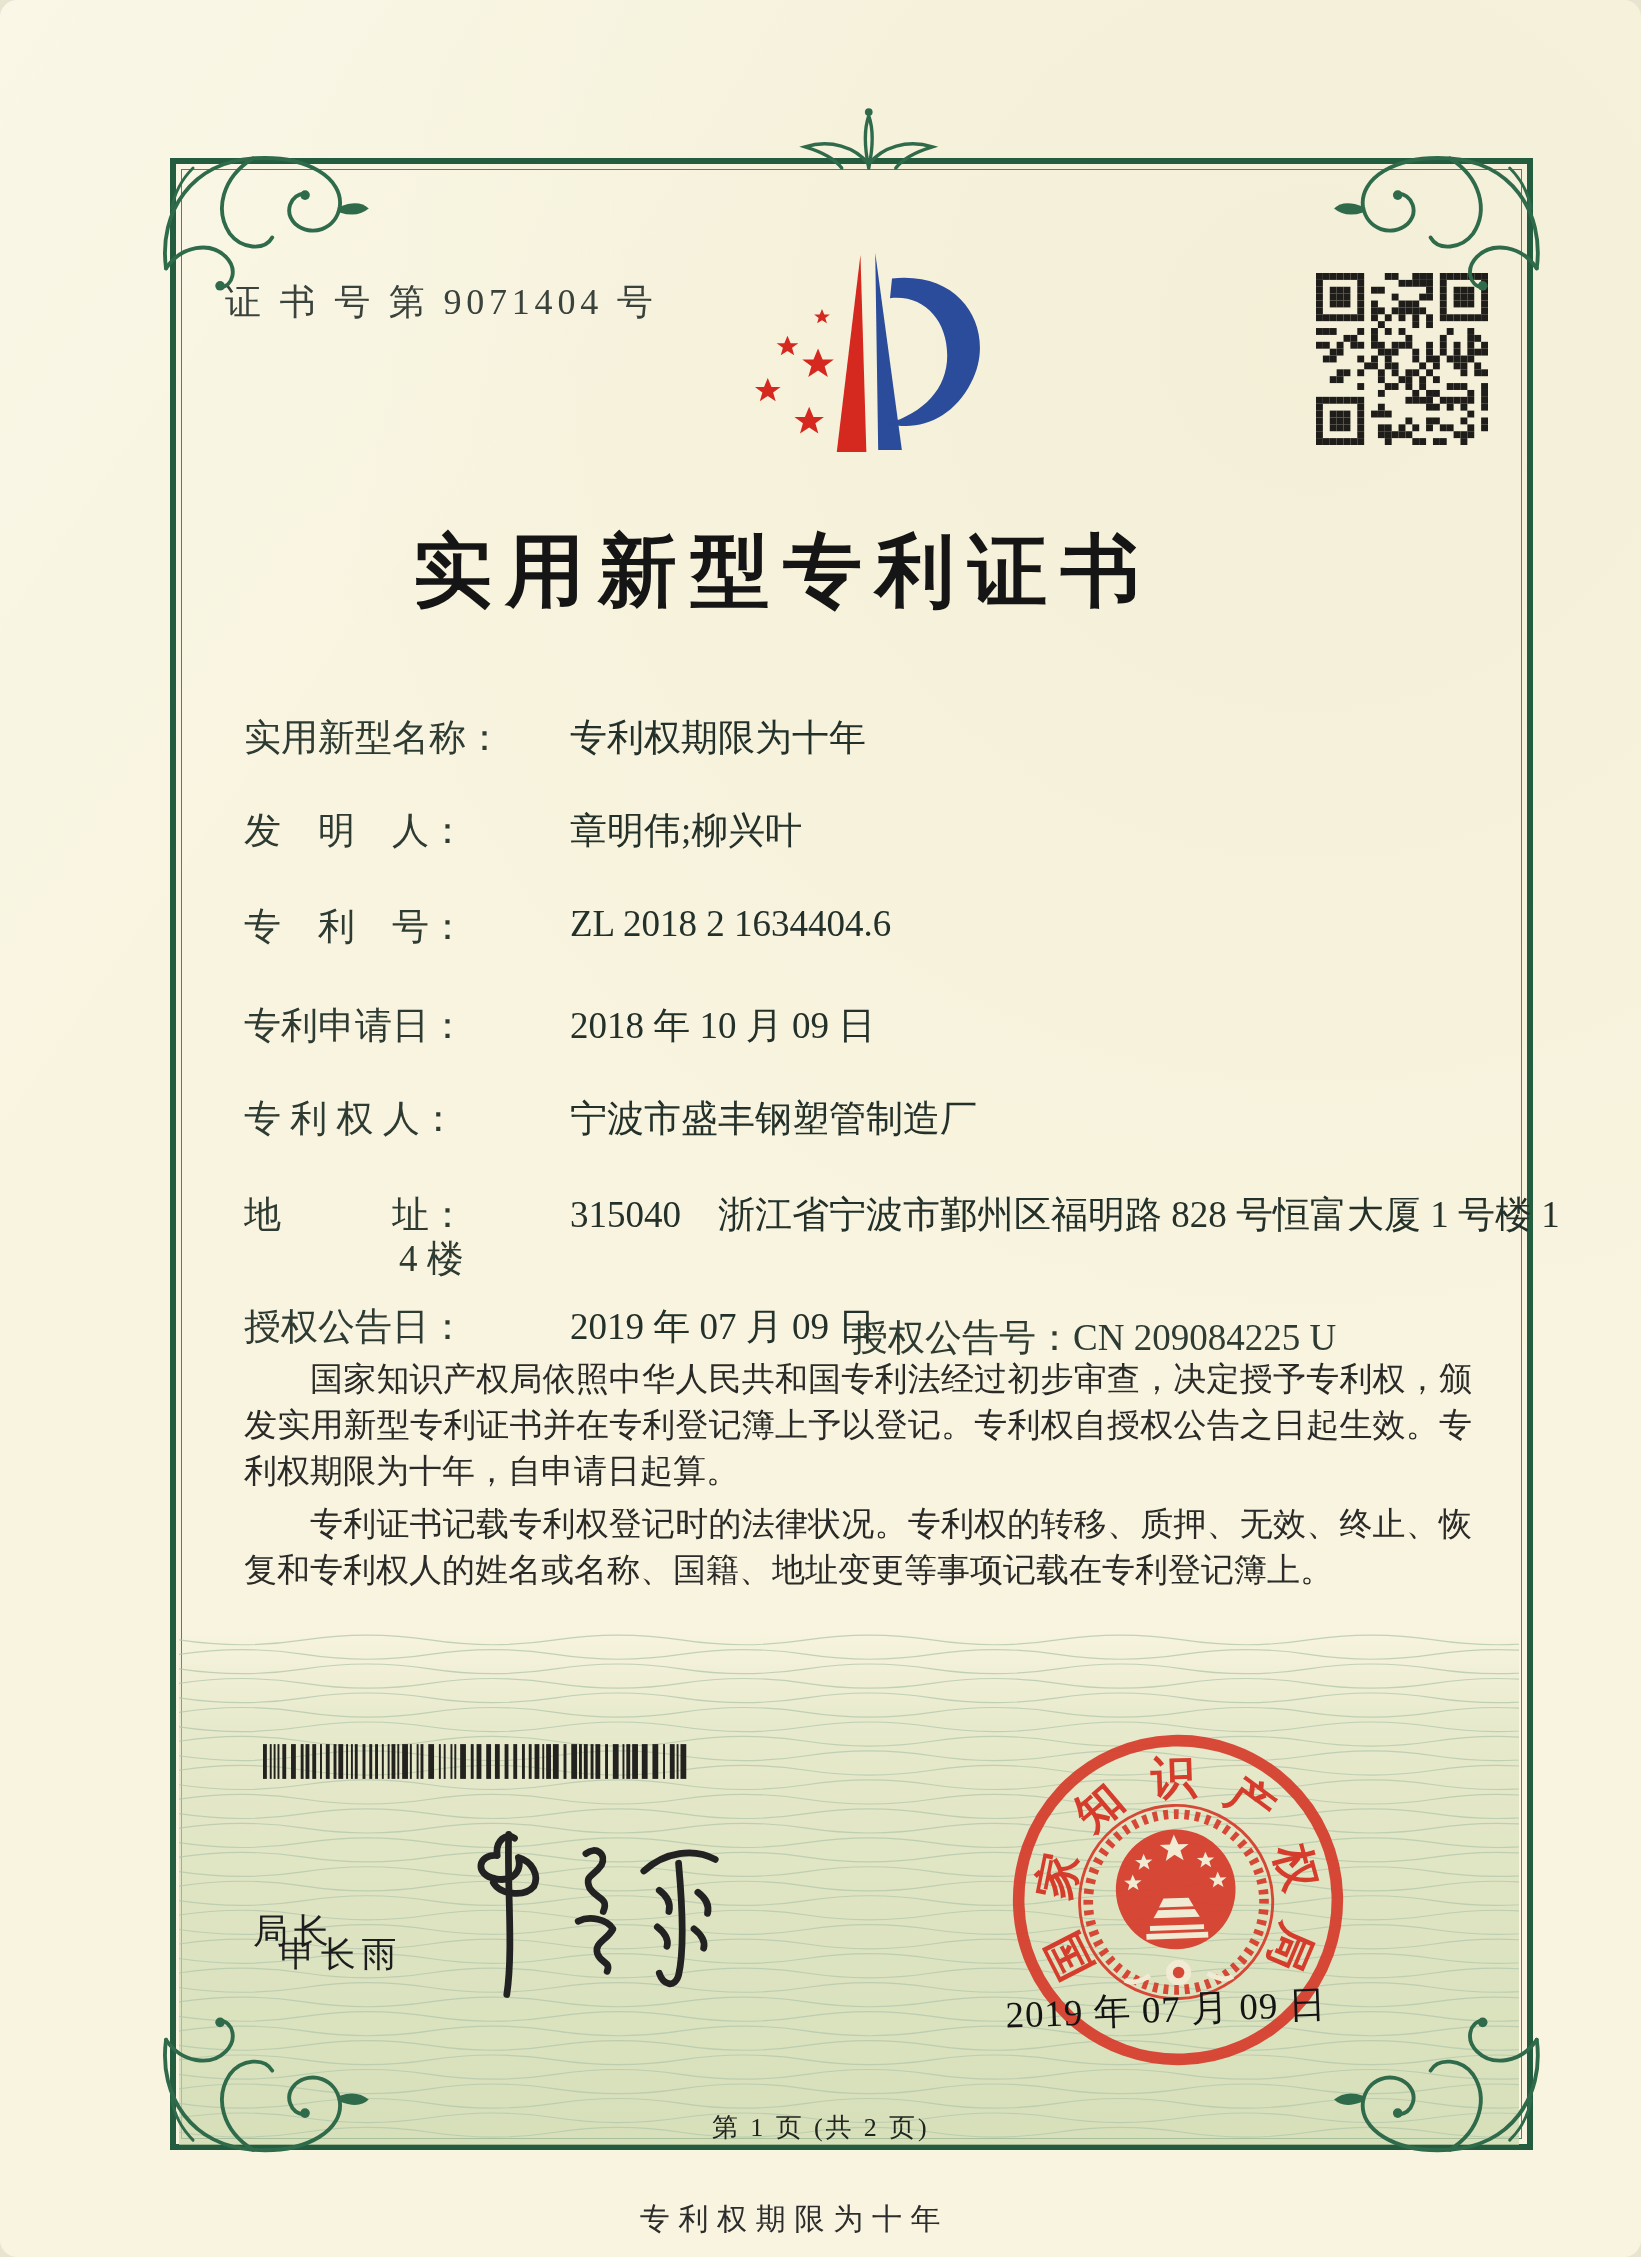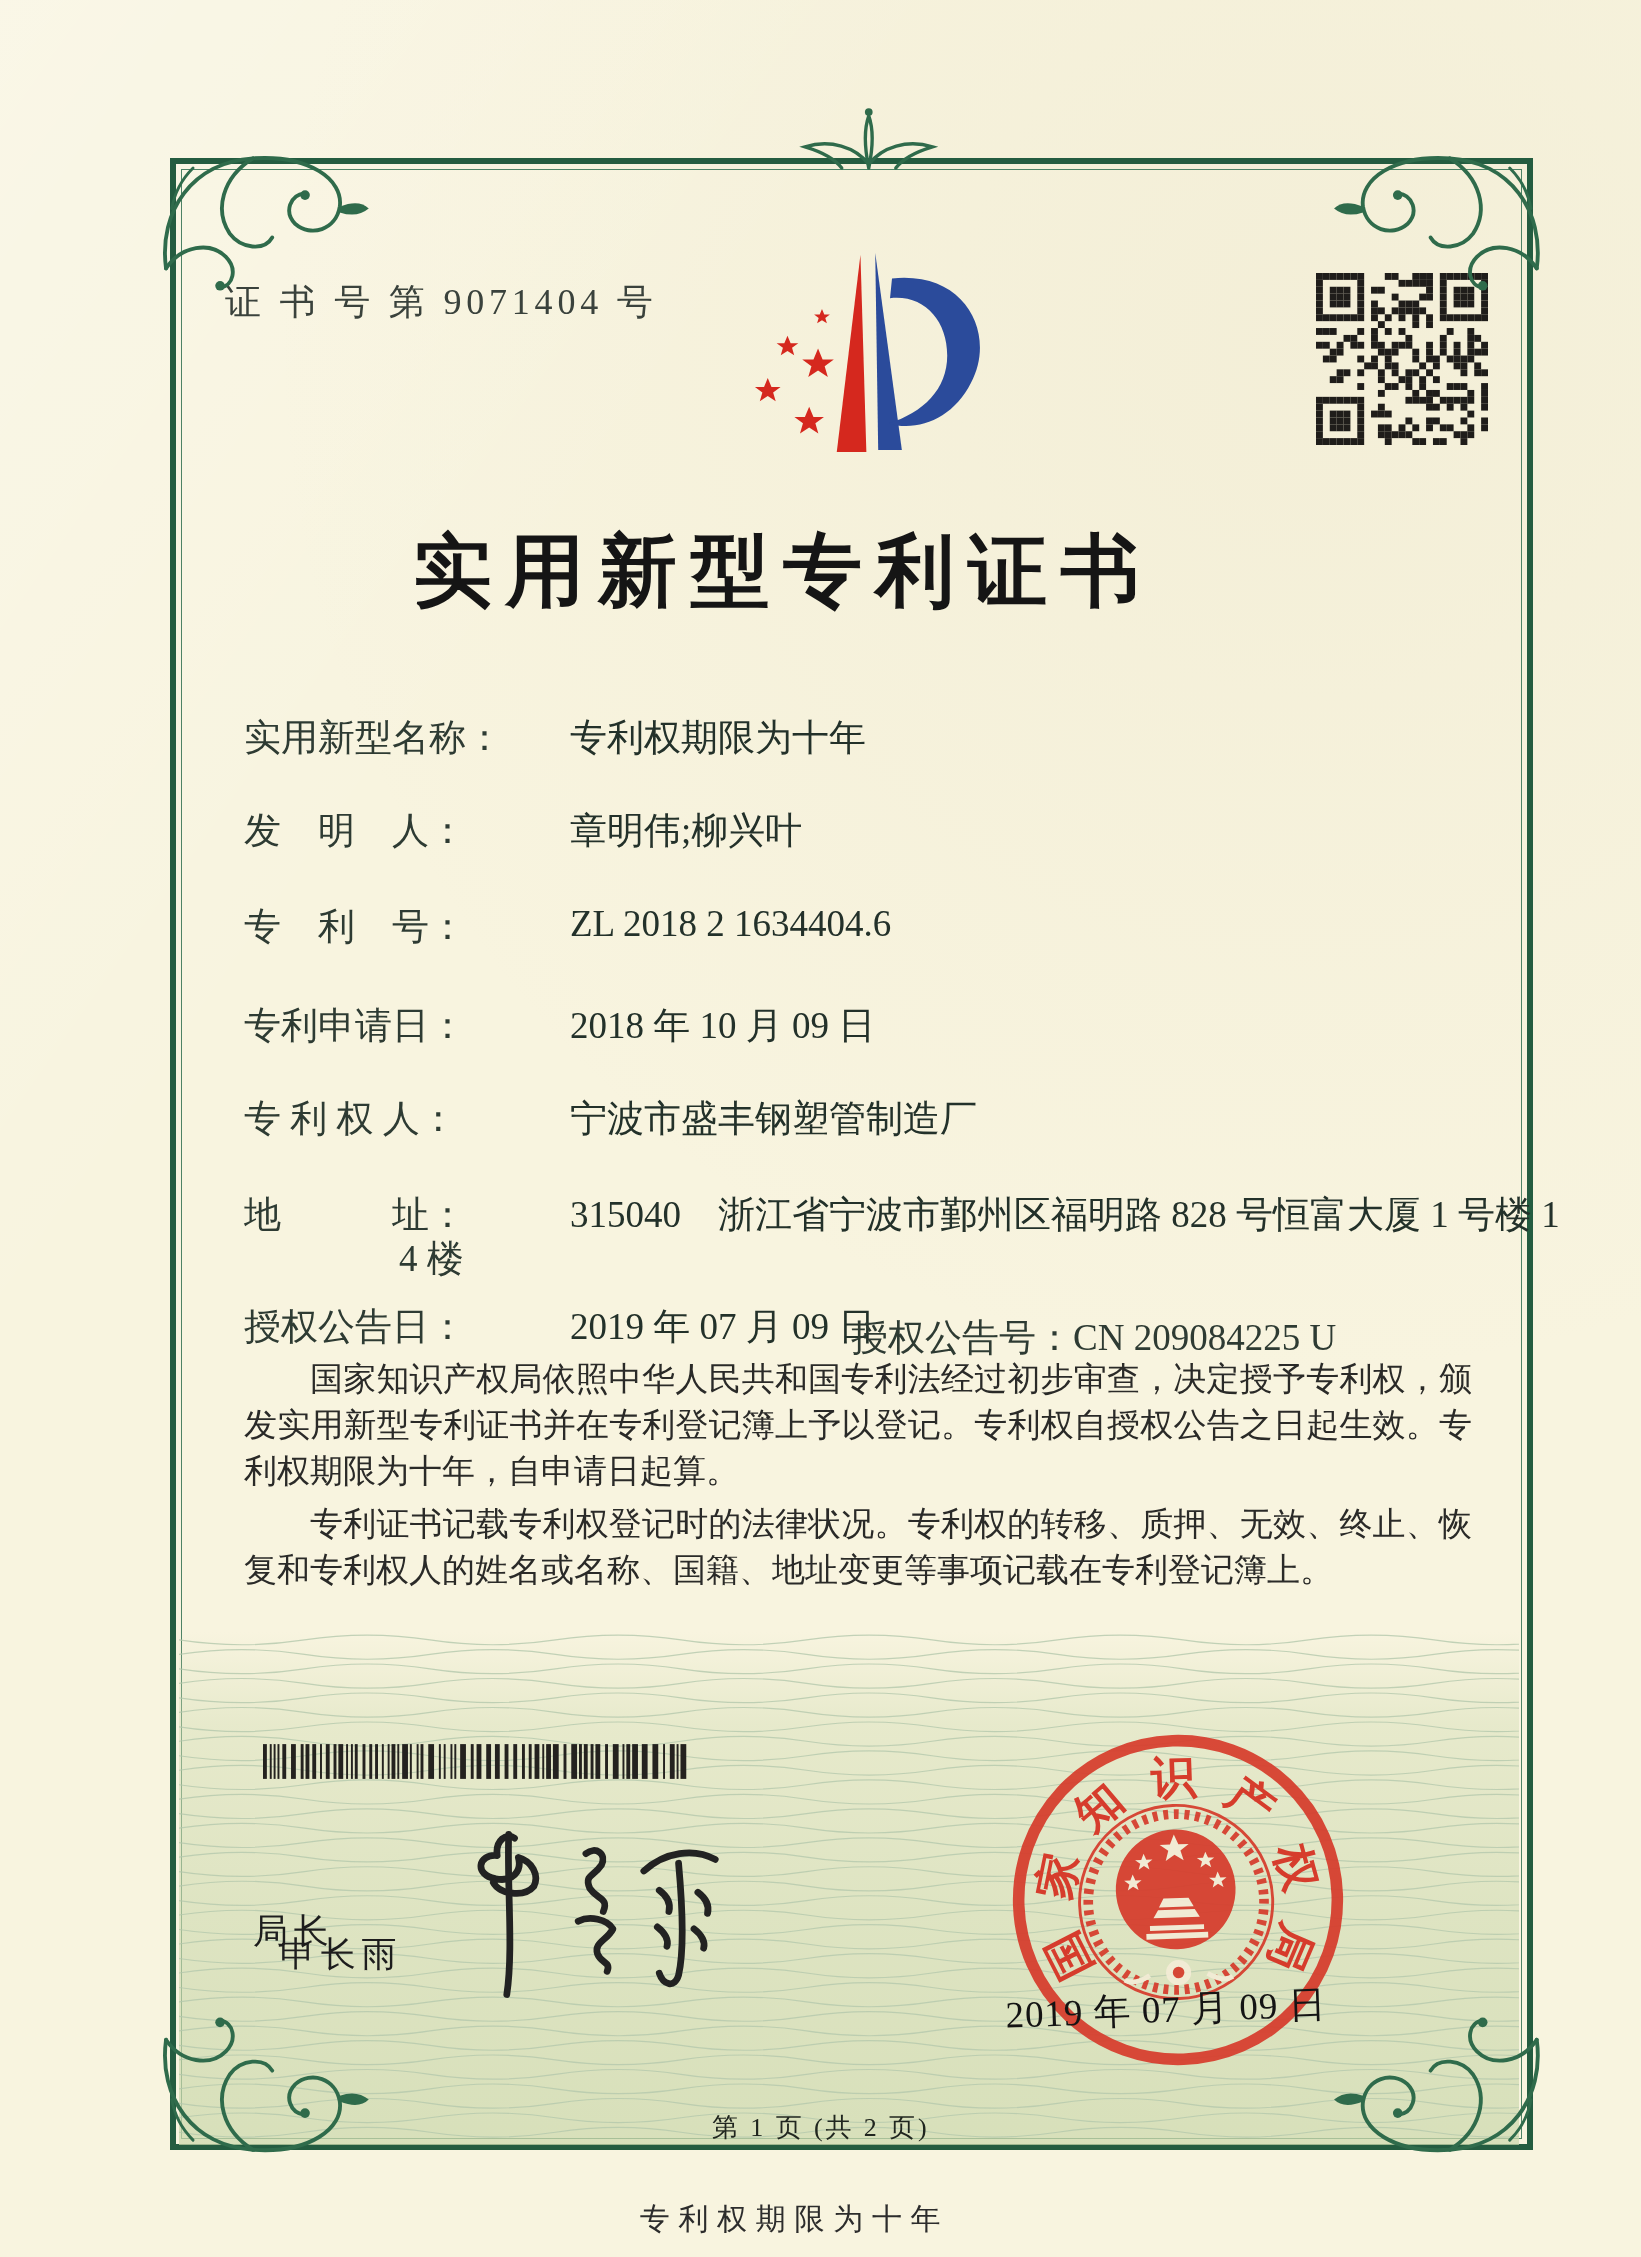--- a/index.html
+++ b/index.html
@@ -7,20 +7,21 @@
   .page{
     position:relative;
     width:1641px;height:2257px;
     margin:0 auto;
     background:#f8f4df;
     background-image:
       linear-gradient(125deg, rgba(255,255,255,.25) 0%, rgba(255,255,255,0) 30%),
       radial-gradient(circle at 80% 15%, rgba(210,200,160,.12), rgba(0,0,0,0) 45%);
     font-family:"Liberation Serif","DejaVu Serif",serif;
     overflow:hidden;
+    border-radius:17px;
   }
   .abs{position:absolute;}
   
   .frame{
     left:170px;top:158px;width:1363px;height:1992px;
     border:6.8px solid #245c40;
     box-sizing:border-box;
   }
   .frame::after{
     content:"";position:absolute;left:4.8px;top:4.8px;right:4.8px;bottom:4.8px;

